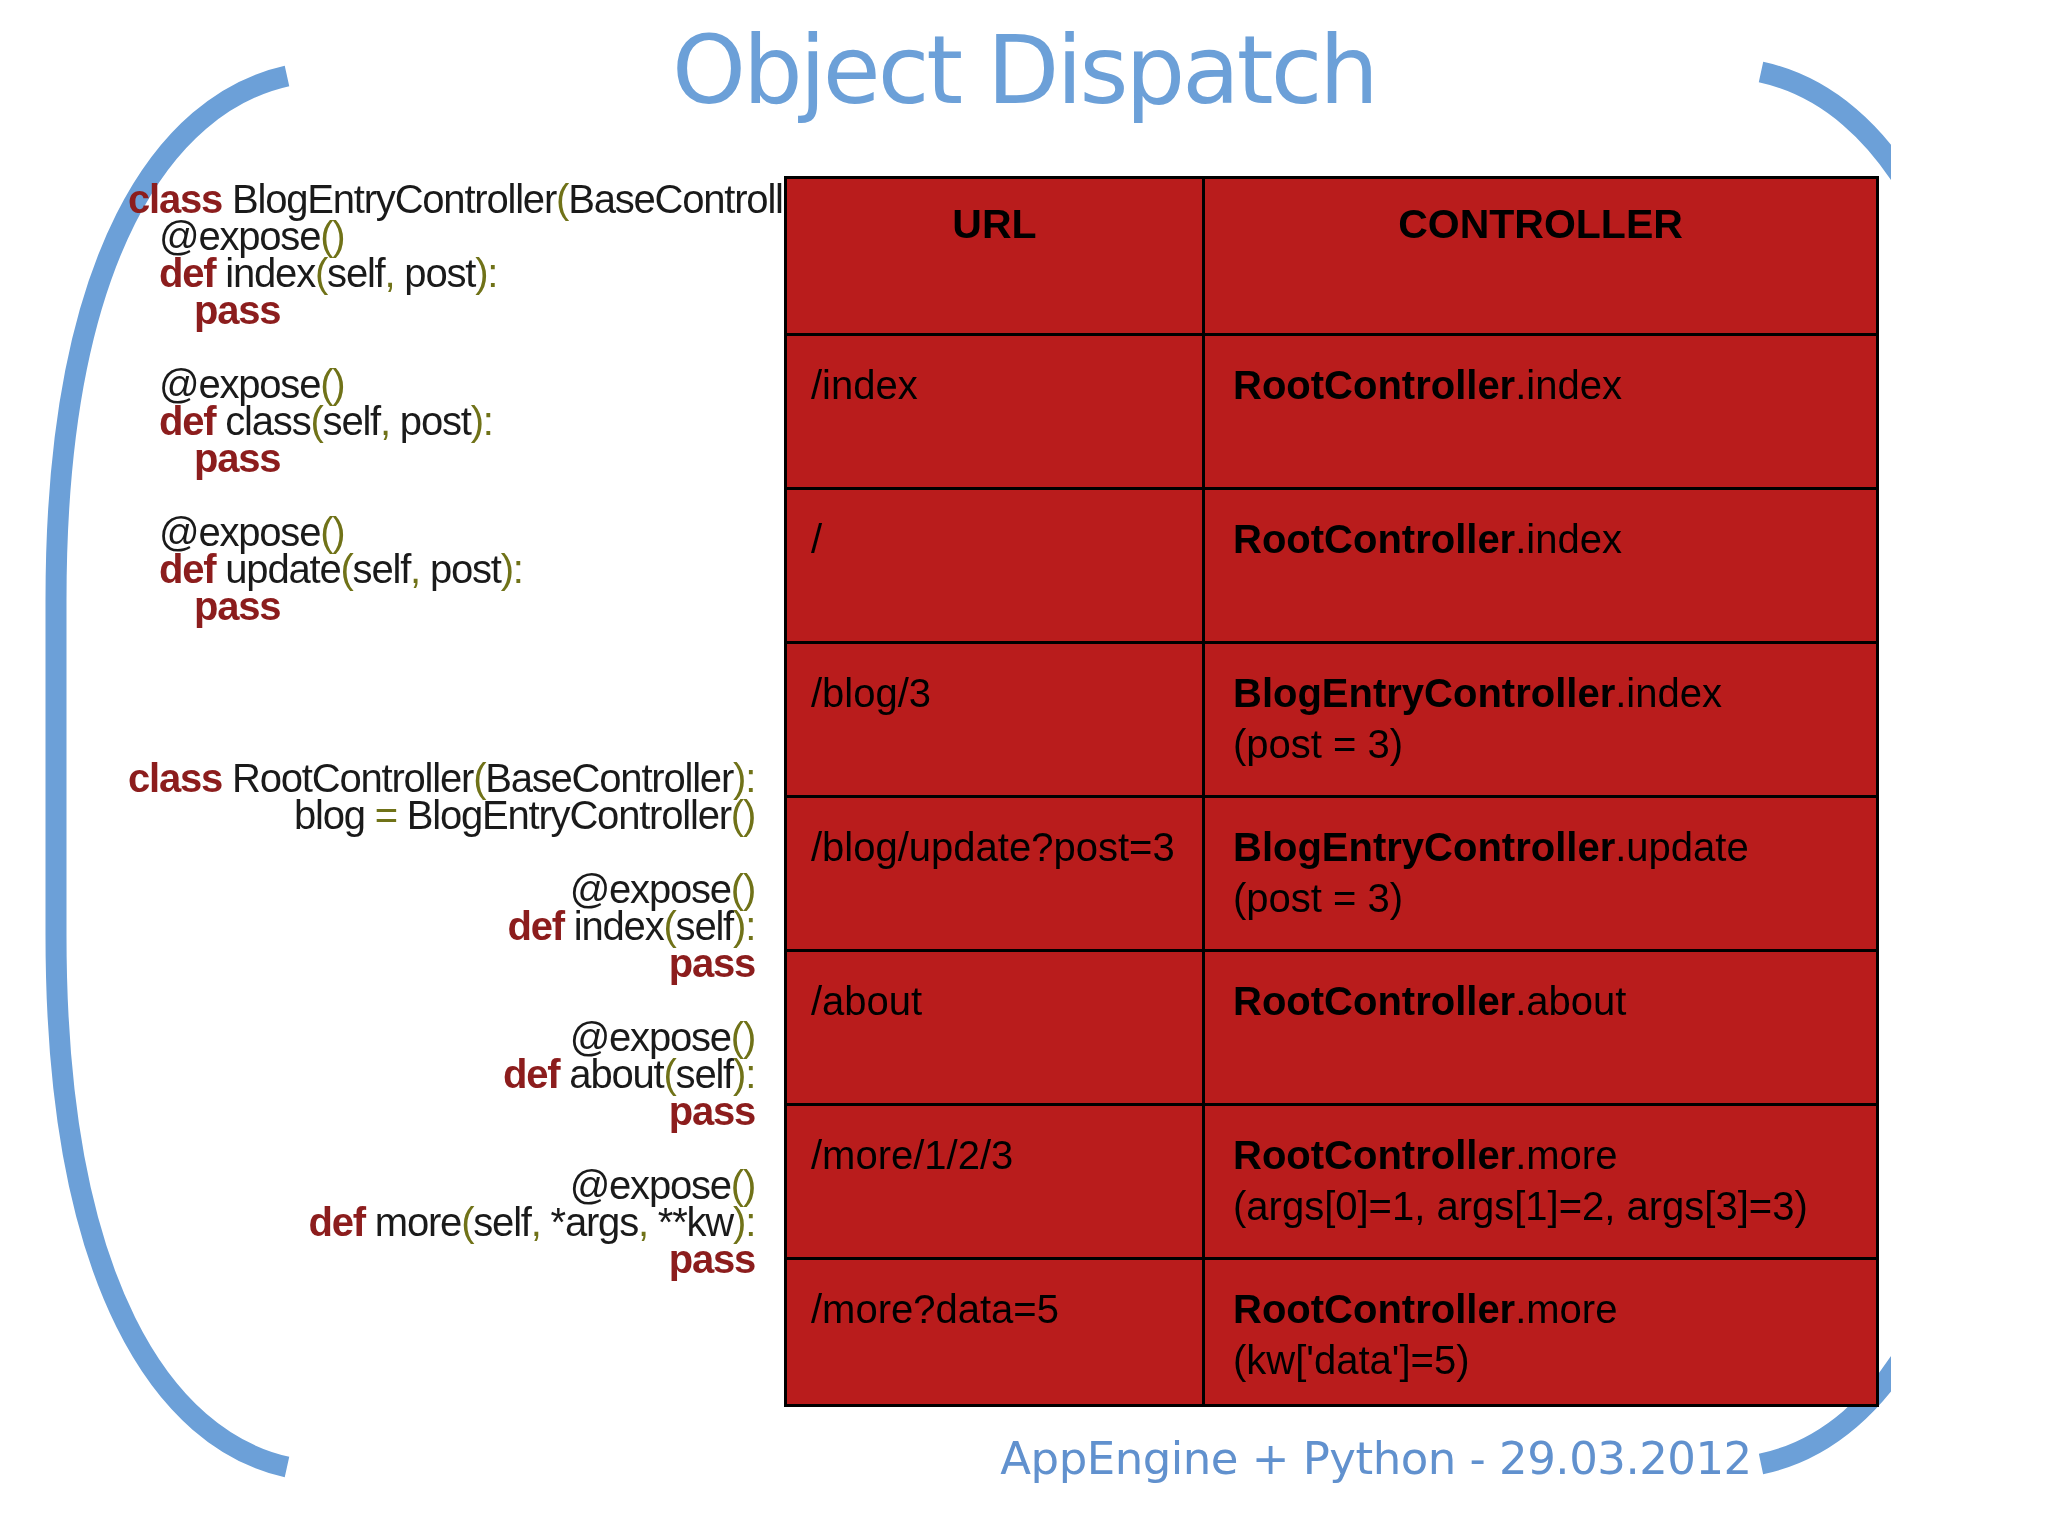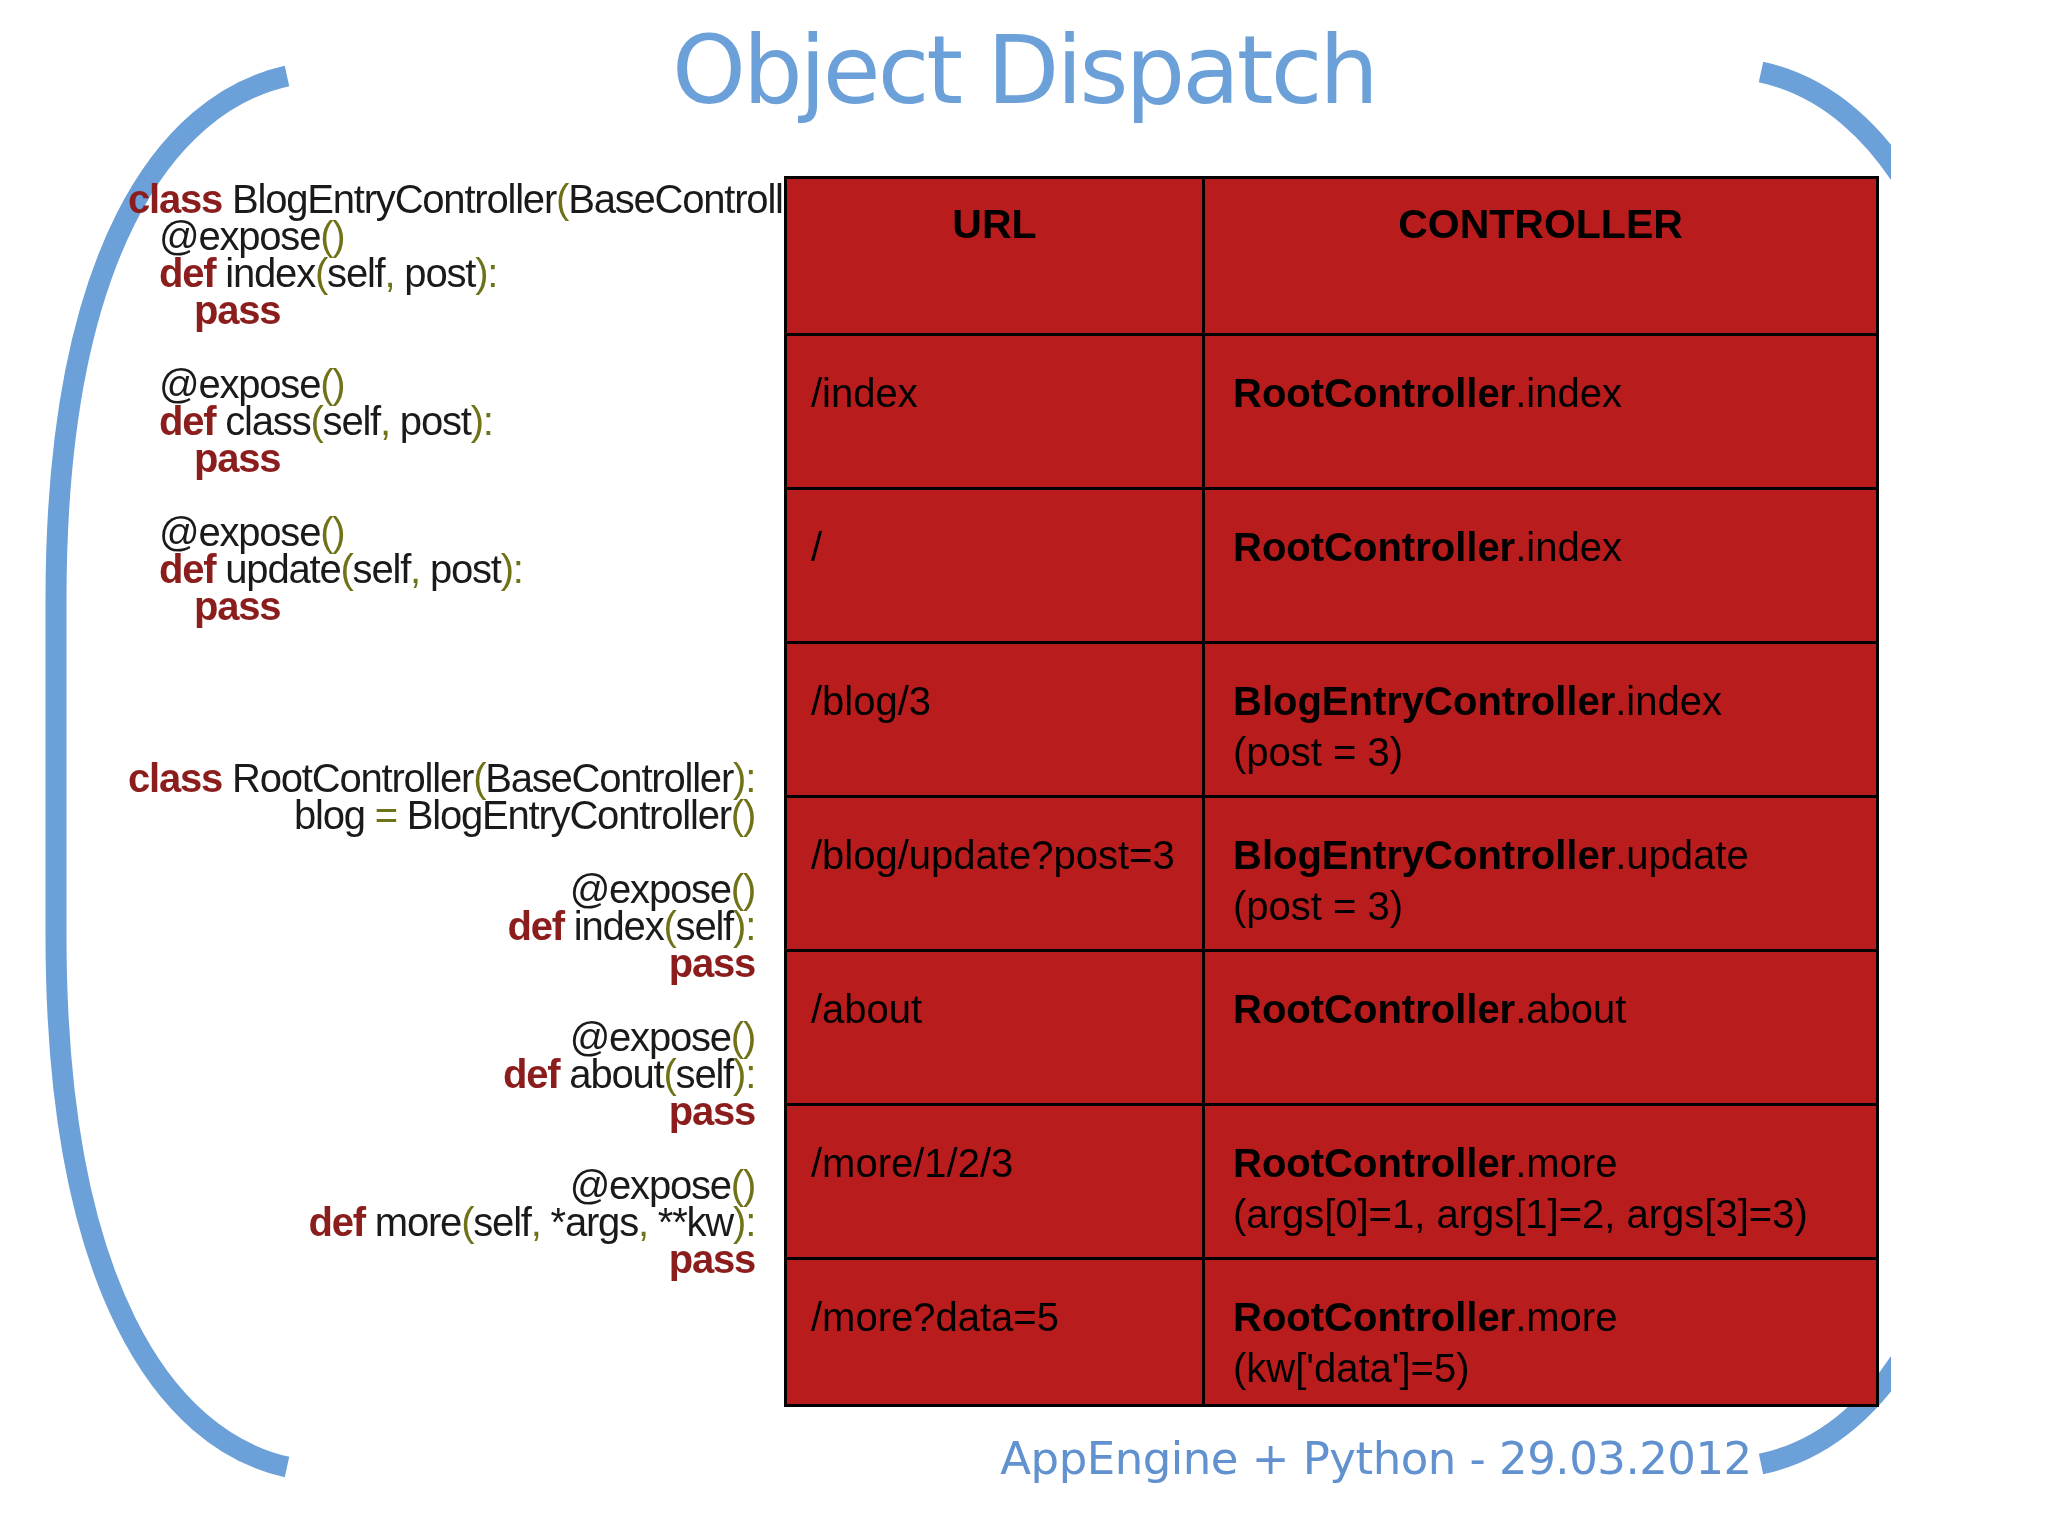--- a/index.html
+++ b/index.html
@@ -51,21 +51,21 @@
   .dispatch col.c-ctrl{width:674px;}
   .dispatch thead tr{height:157px;}
   .dispatch tbody tr{height:154px;}
   .dispatch tbody tr:last-child{height:147px;}
   .dispatch th{
     font-size:41px;font-weight:bold;color:#000;
     text-align:center;padding-top:22px;
   }
   .dispatch td{
     font-size:40px;color:#000;line-height:51px;
-    padding:32px 8px 0 24px;
+    padding:24px 8px 0 24px;
   }
   td.ctrl-cell{padding-left:28px;}
   .ctrl-bold{font-weight:bold;}
 
   .footer{
     position:absolute;left:1376px;top:1432px;transform:translateX(-50%);
     white-space:nowrap;
     font-family:"DejaVu Sans",sans-serif;
     font-size:45px;letter-spacing:-0.5px;
     color:var(--footer_blue,#6191CE);

